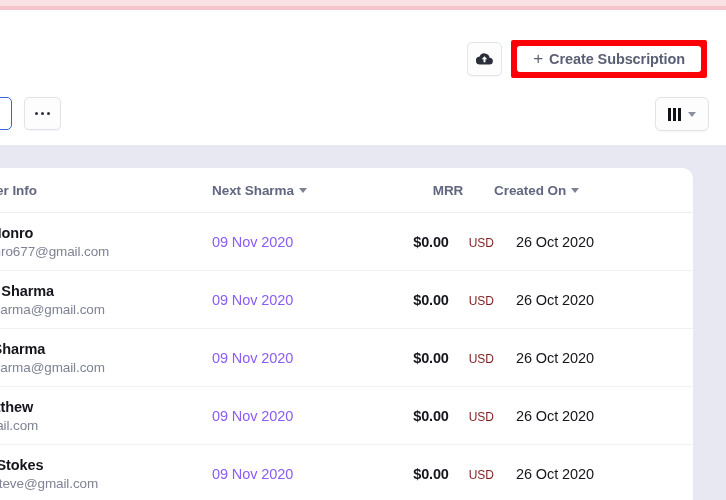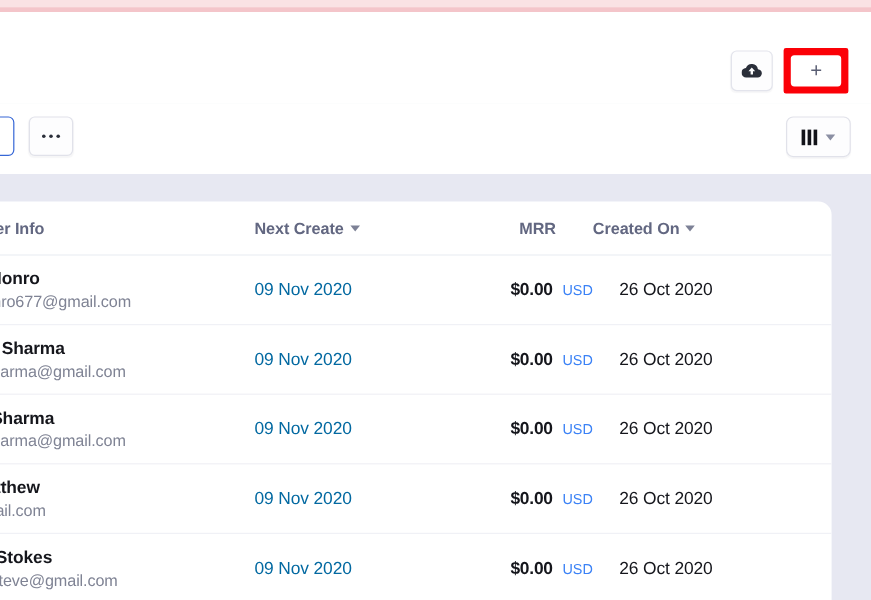--- a/index.html
+++ b/index.html
@@ -267,38 +267,38 @@
   }
   .cust-email {
     font-size: 13.5px;
     color: #7f8394;
     letter-spacing: -0.1px;
     white-space: nowrap;
   }
   .cell-renewal {
     width: 190px;
     font-size: 14.5px;
-    color: #0369a1;
+    color: #8b5cf6;
     letter-spacing: -0.1px;
   }
   .cell-mrr {
     width: 92px;
     text-align: right;
     white-space: nowrap;
   }
   .mrr-amount {
     font-size: 14.5px;
     font-weight: bold;
     color: #15161c;
     letter-spacing: -0.2px;
   }
   .mrr-currency {
     font-size: 12px;
-    color: #3b82f6;
-    margin-left: 8px;
+    color: #7f1d1d;
+    margin-left: 20px;
     letter-spacing: 0px;
   }
   .cell-created {
     width: 163px;
     padding-left: 22px;
     font-size: 14.5px;
     color: #15161c;
     letter-spacing: -0.1px;
   }
 </style>
@@ -315,20 +315,21 @@
       <span>
         <svg width="17" height="14" viewBox="0 0 24 20" aria-hidden="true">
           <path fill="#2b2f3a" d="M19.3 8.1A7.5 7.5 0 0 0 5 6.6 5.6 5.6 0 0 0 5.6 18h13.1A4.8 4.8 0 0 0 19.3 8.1zM12 6.2l4 4.3h-2.6v4h-2.8v-4H8z"></path>
         </svg>
       </span>
     </div>
 
     <div class="create-btn-wrap">
       <button class="create-btn">
         <span class="plus">+</span>
+        <span>Create Subscription</span>
       </button>
     </div>
 
   </div>
 </div>
 
 <div class="filter-bar">
 
   <div class="filter-input-stub"></div>
 
@@ -352,21 +353,21 @@
 </div>
 
 <div class="table-region">
   <div class="table-card">
 
     <div class="table-head">
       <div class="th col-customer">
         <span>stomer Info</span>
       </div>
       <div class="th col-renewal">
-        <span>Next Create</span>
+        <span>Next Sharma</span>
         <span class="sort-icon">
             <span class="up"></span>
             <span class="down"></span>
           </span>
       </div>
       <div class="th col-mrr">
         <span>MRR</span>
       </div>
       <div class="th col-created">
         <span>Created On</span>

